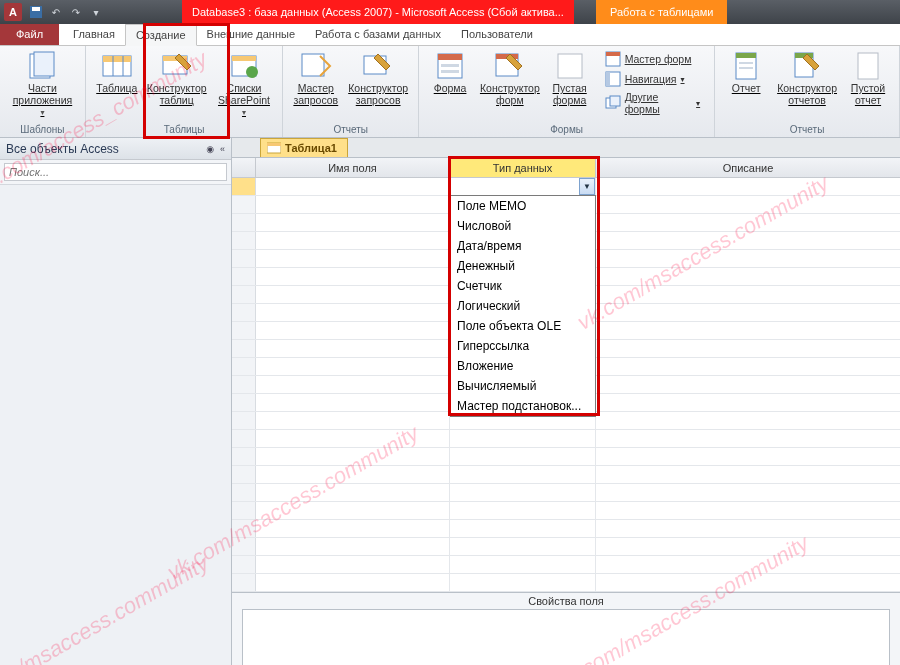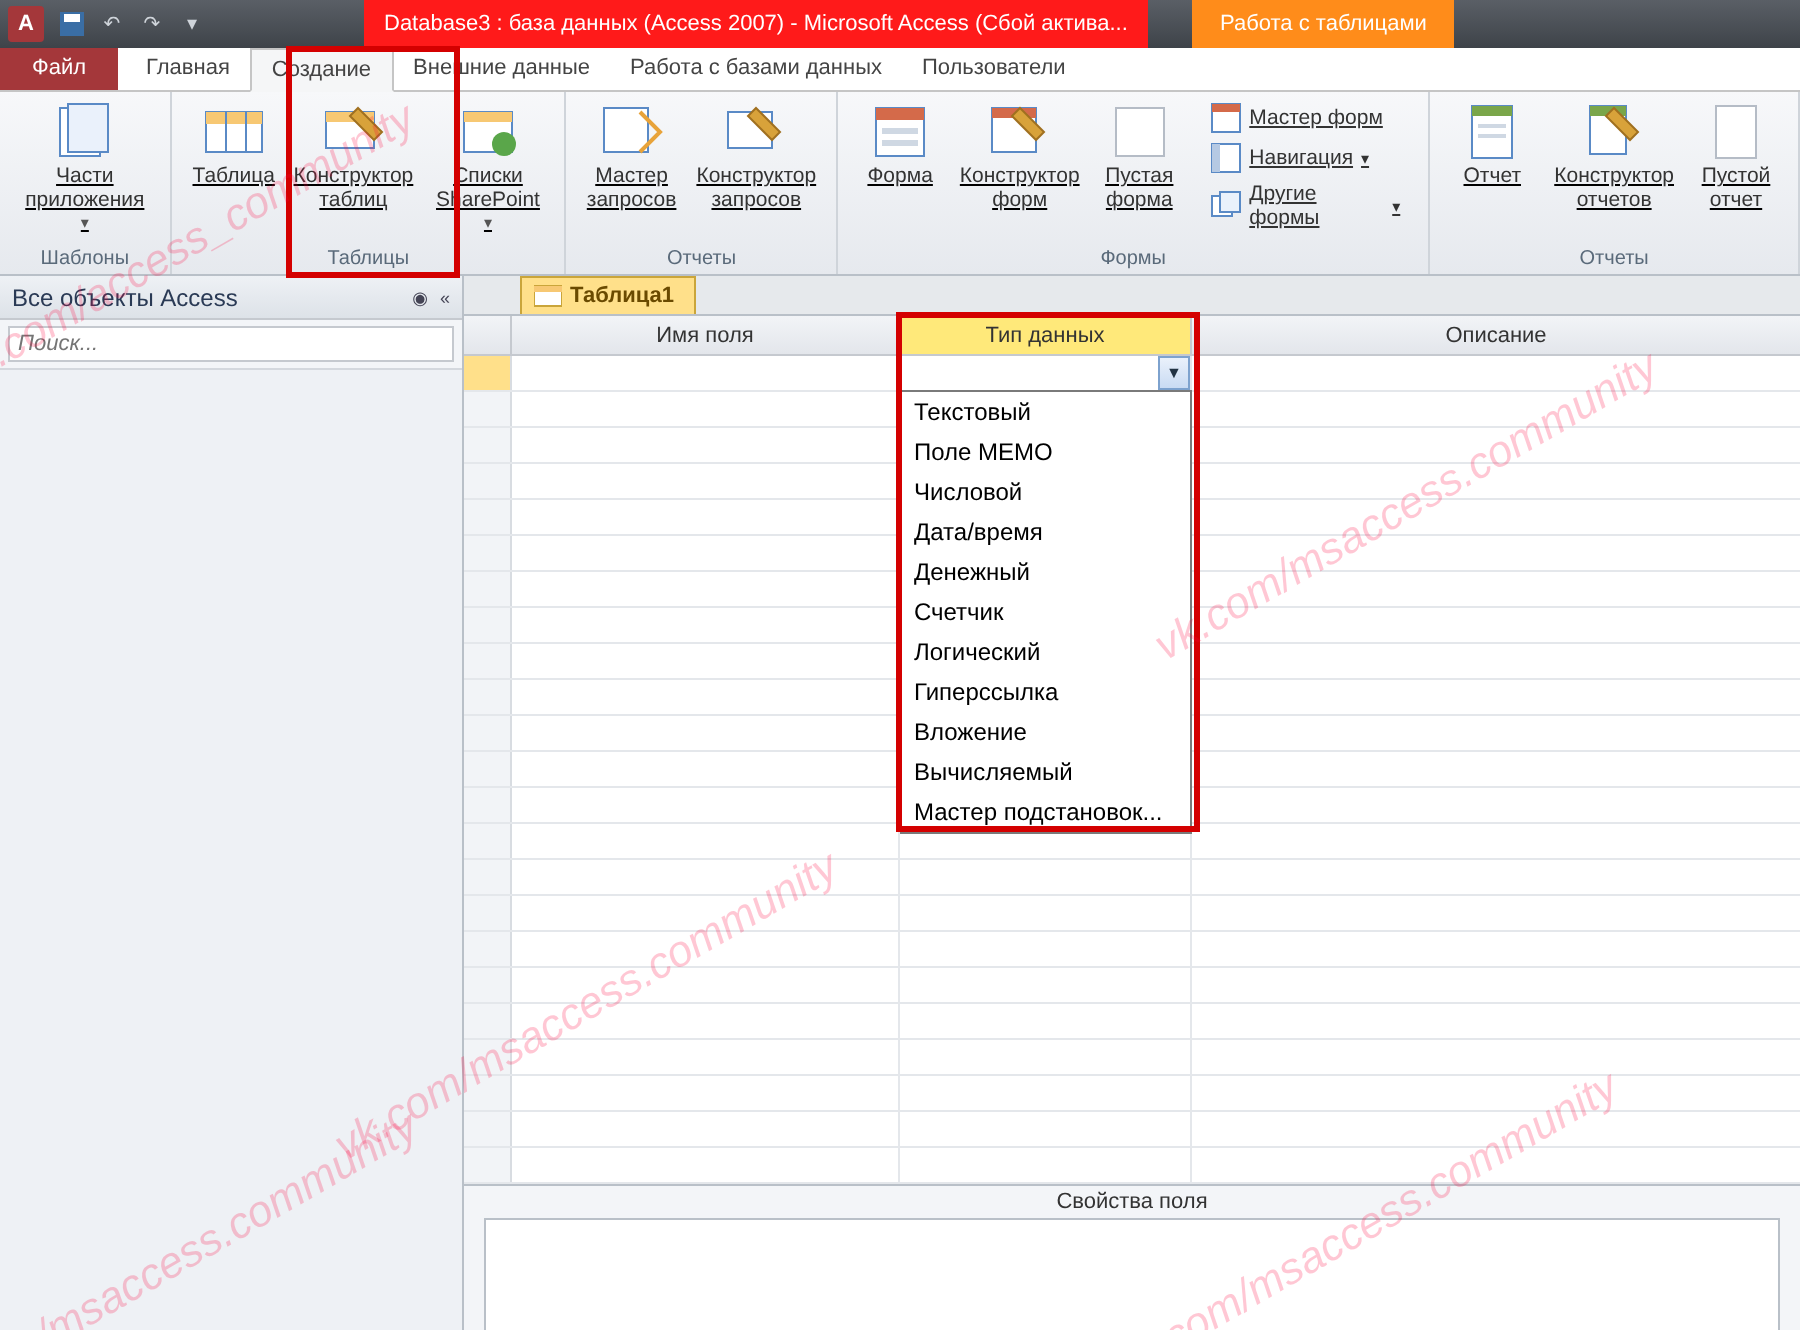--- a/index.html
+++ b/index.html
@@ -339,27 +339,27 @@
           <div class="g-name"></div>
           <div class="g-type">
             <div class="type-cell">
               <div class="type-dd">▼</div>
             </div>
           </div>
           <div class="g-desc"></div>
         </div>
 
         <div class="type-list" id="type-list">
-            <div>Текстовый</div>
             <div>Поле МЕМО</div>
             <div>Числовой</div>
             <div>Дата/время</div>
             <div>Денежный</div>
             <div>Счетчик</div>
             <div>Логический</div>
+            <div>Поле объекта OLE</div>
             <div>Гиперссылка</div>
             <div>Вложение</div>
             <div>Вычисляемый</div>
             <div>Мастер подстановок...</div>
           </div>
       <div class="g-row">
             <div class="g-sel"></div>
             <div class="g-name"></div>
             <div class="g-type"></div>
             <div class="g-desc"></div>

